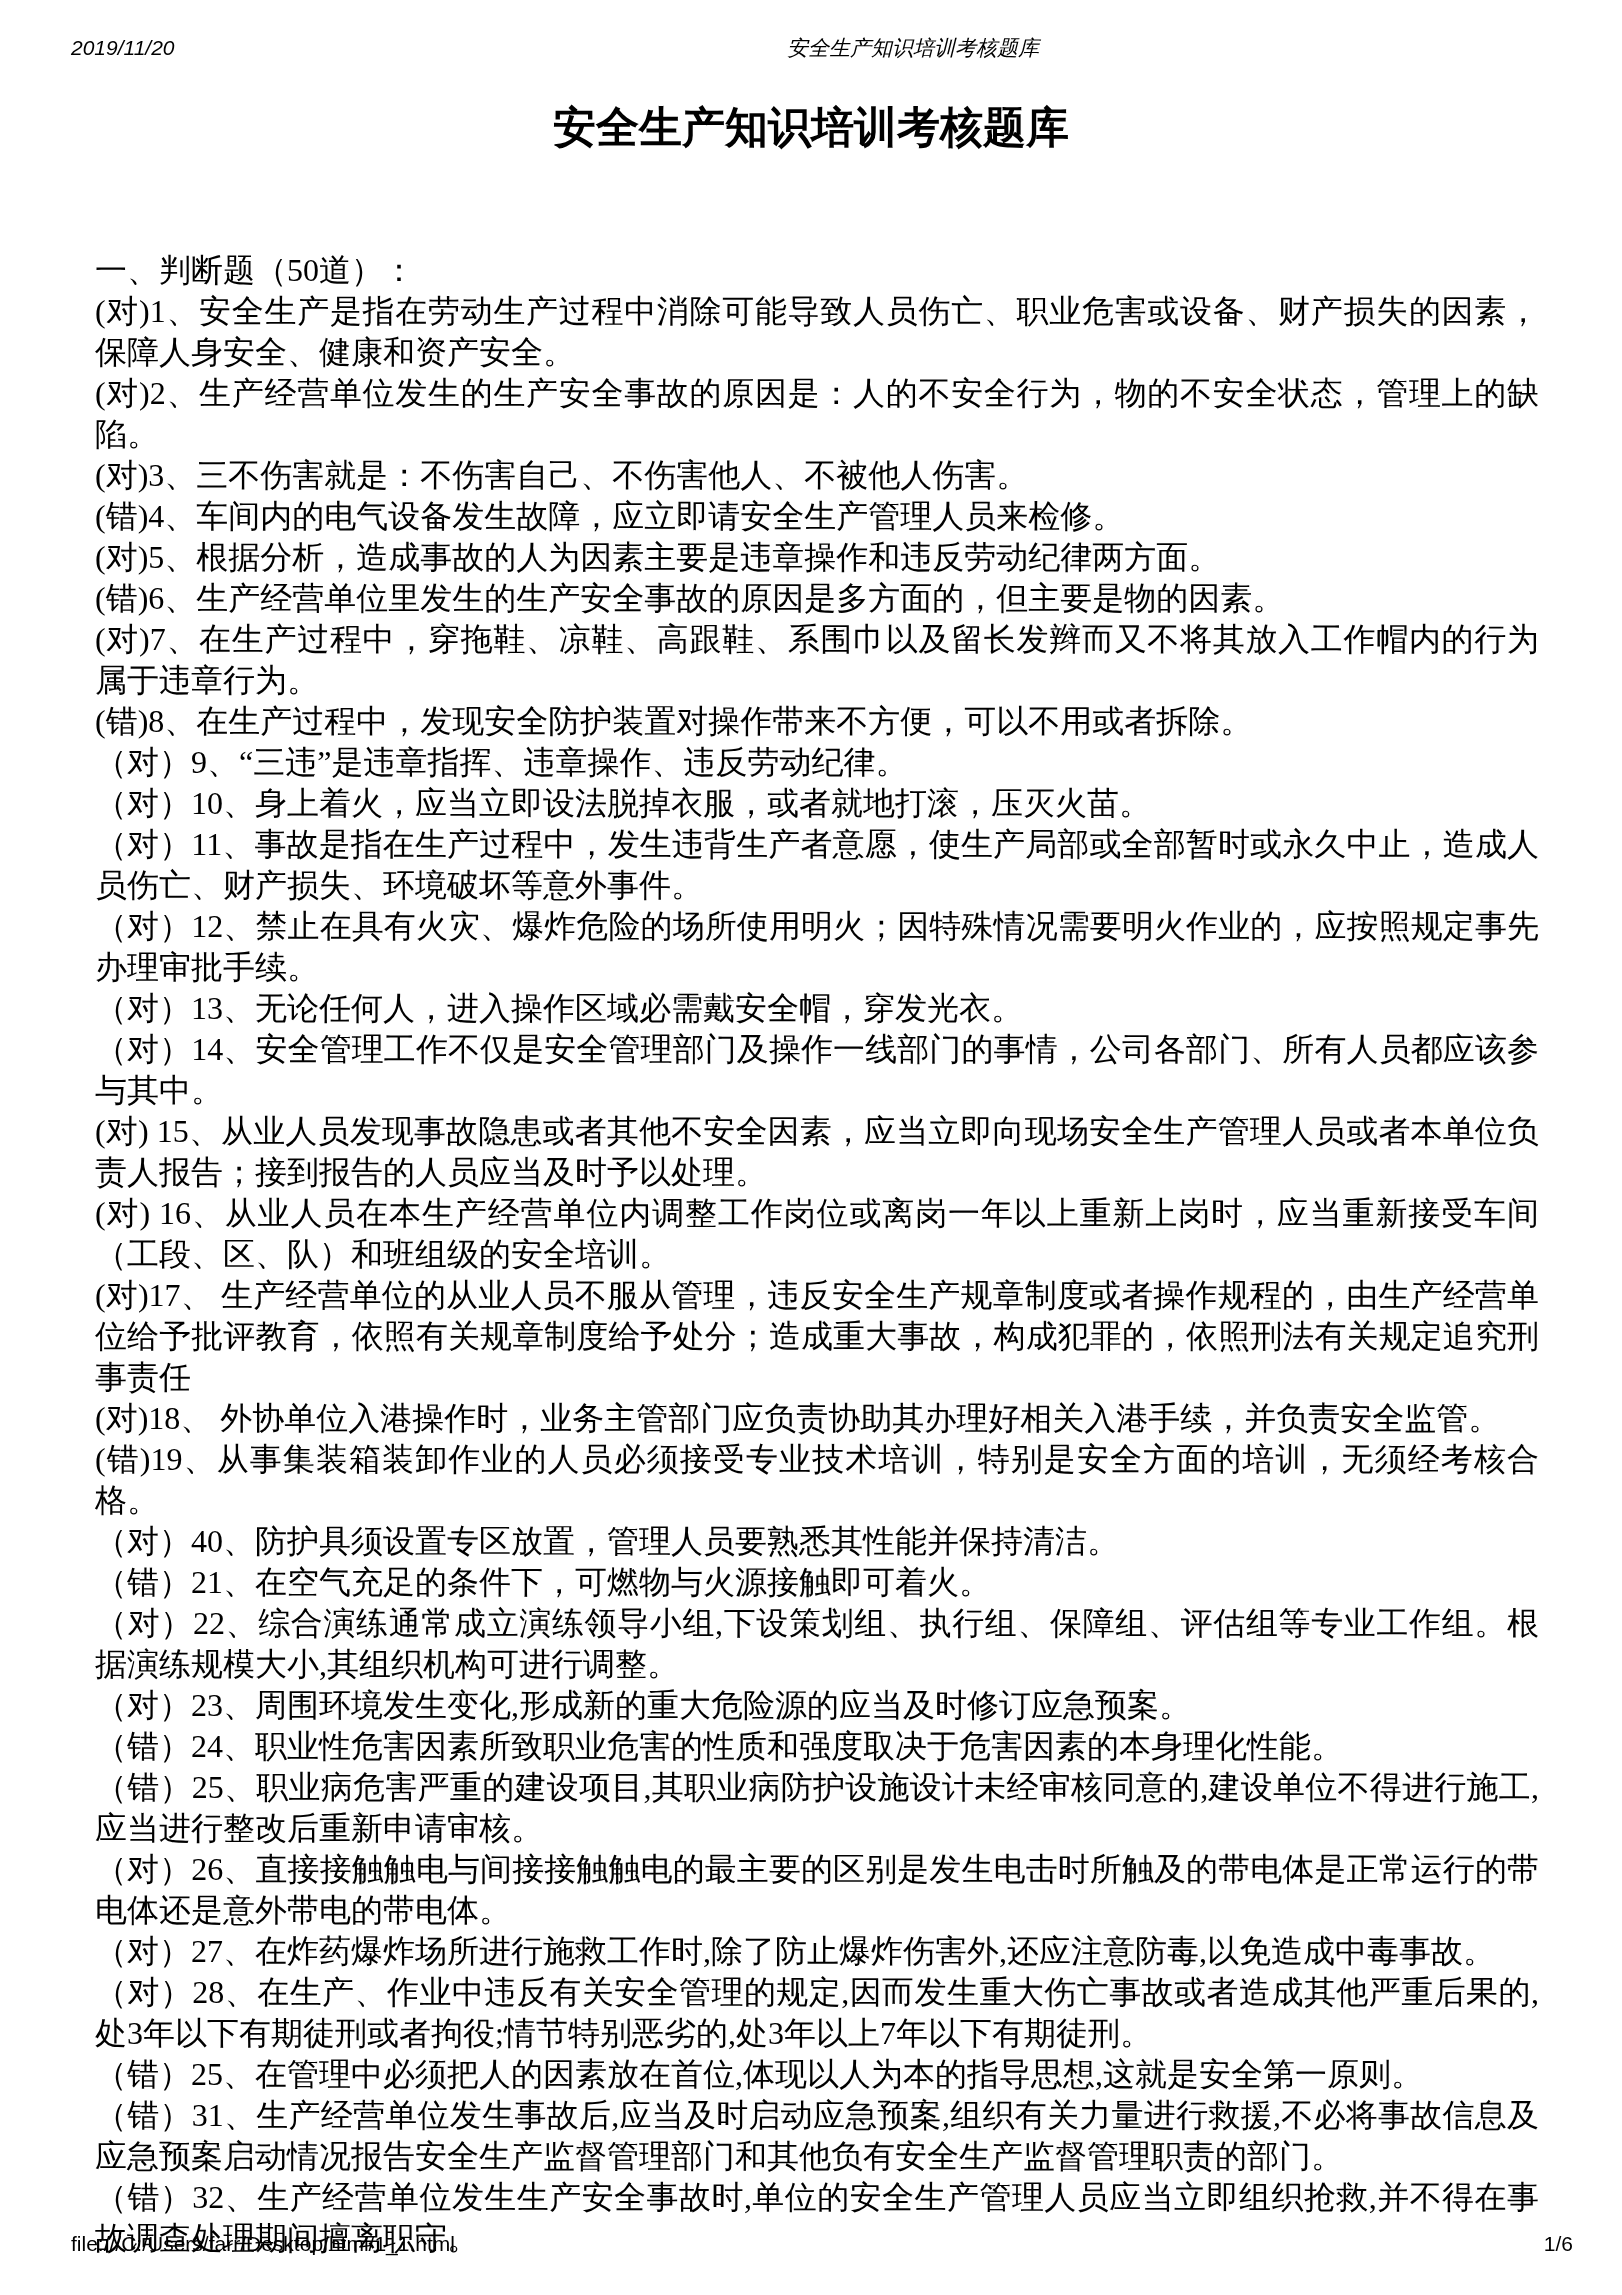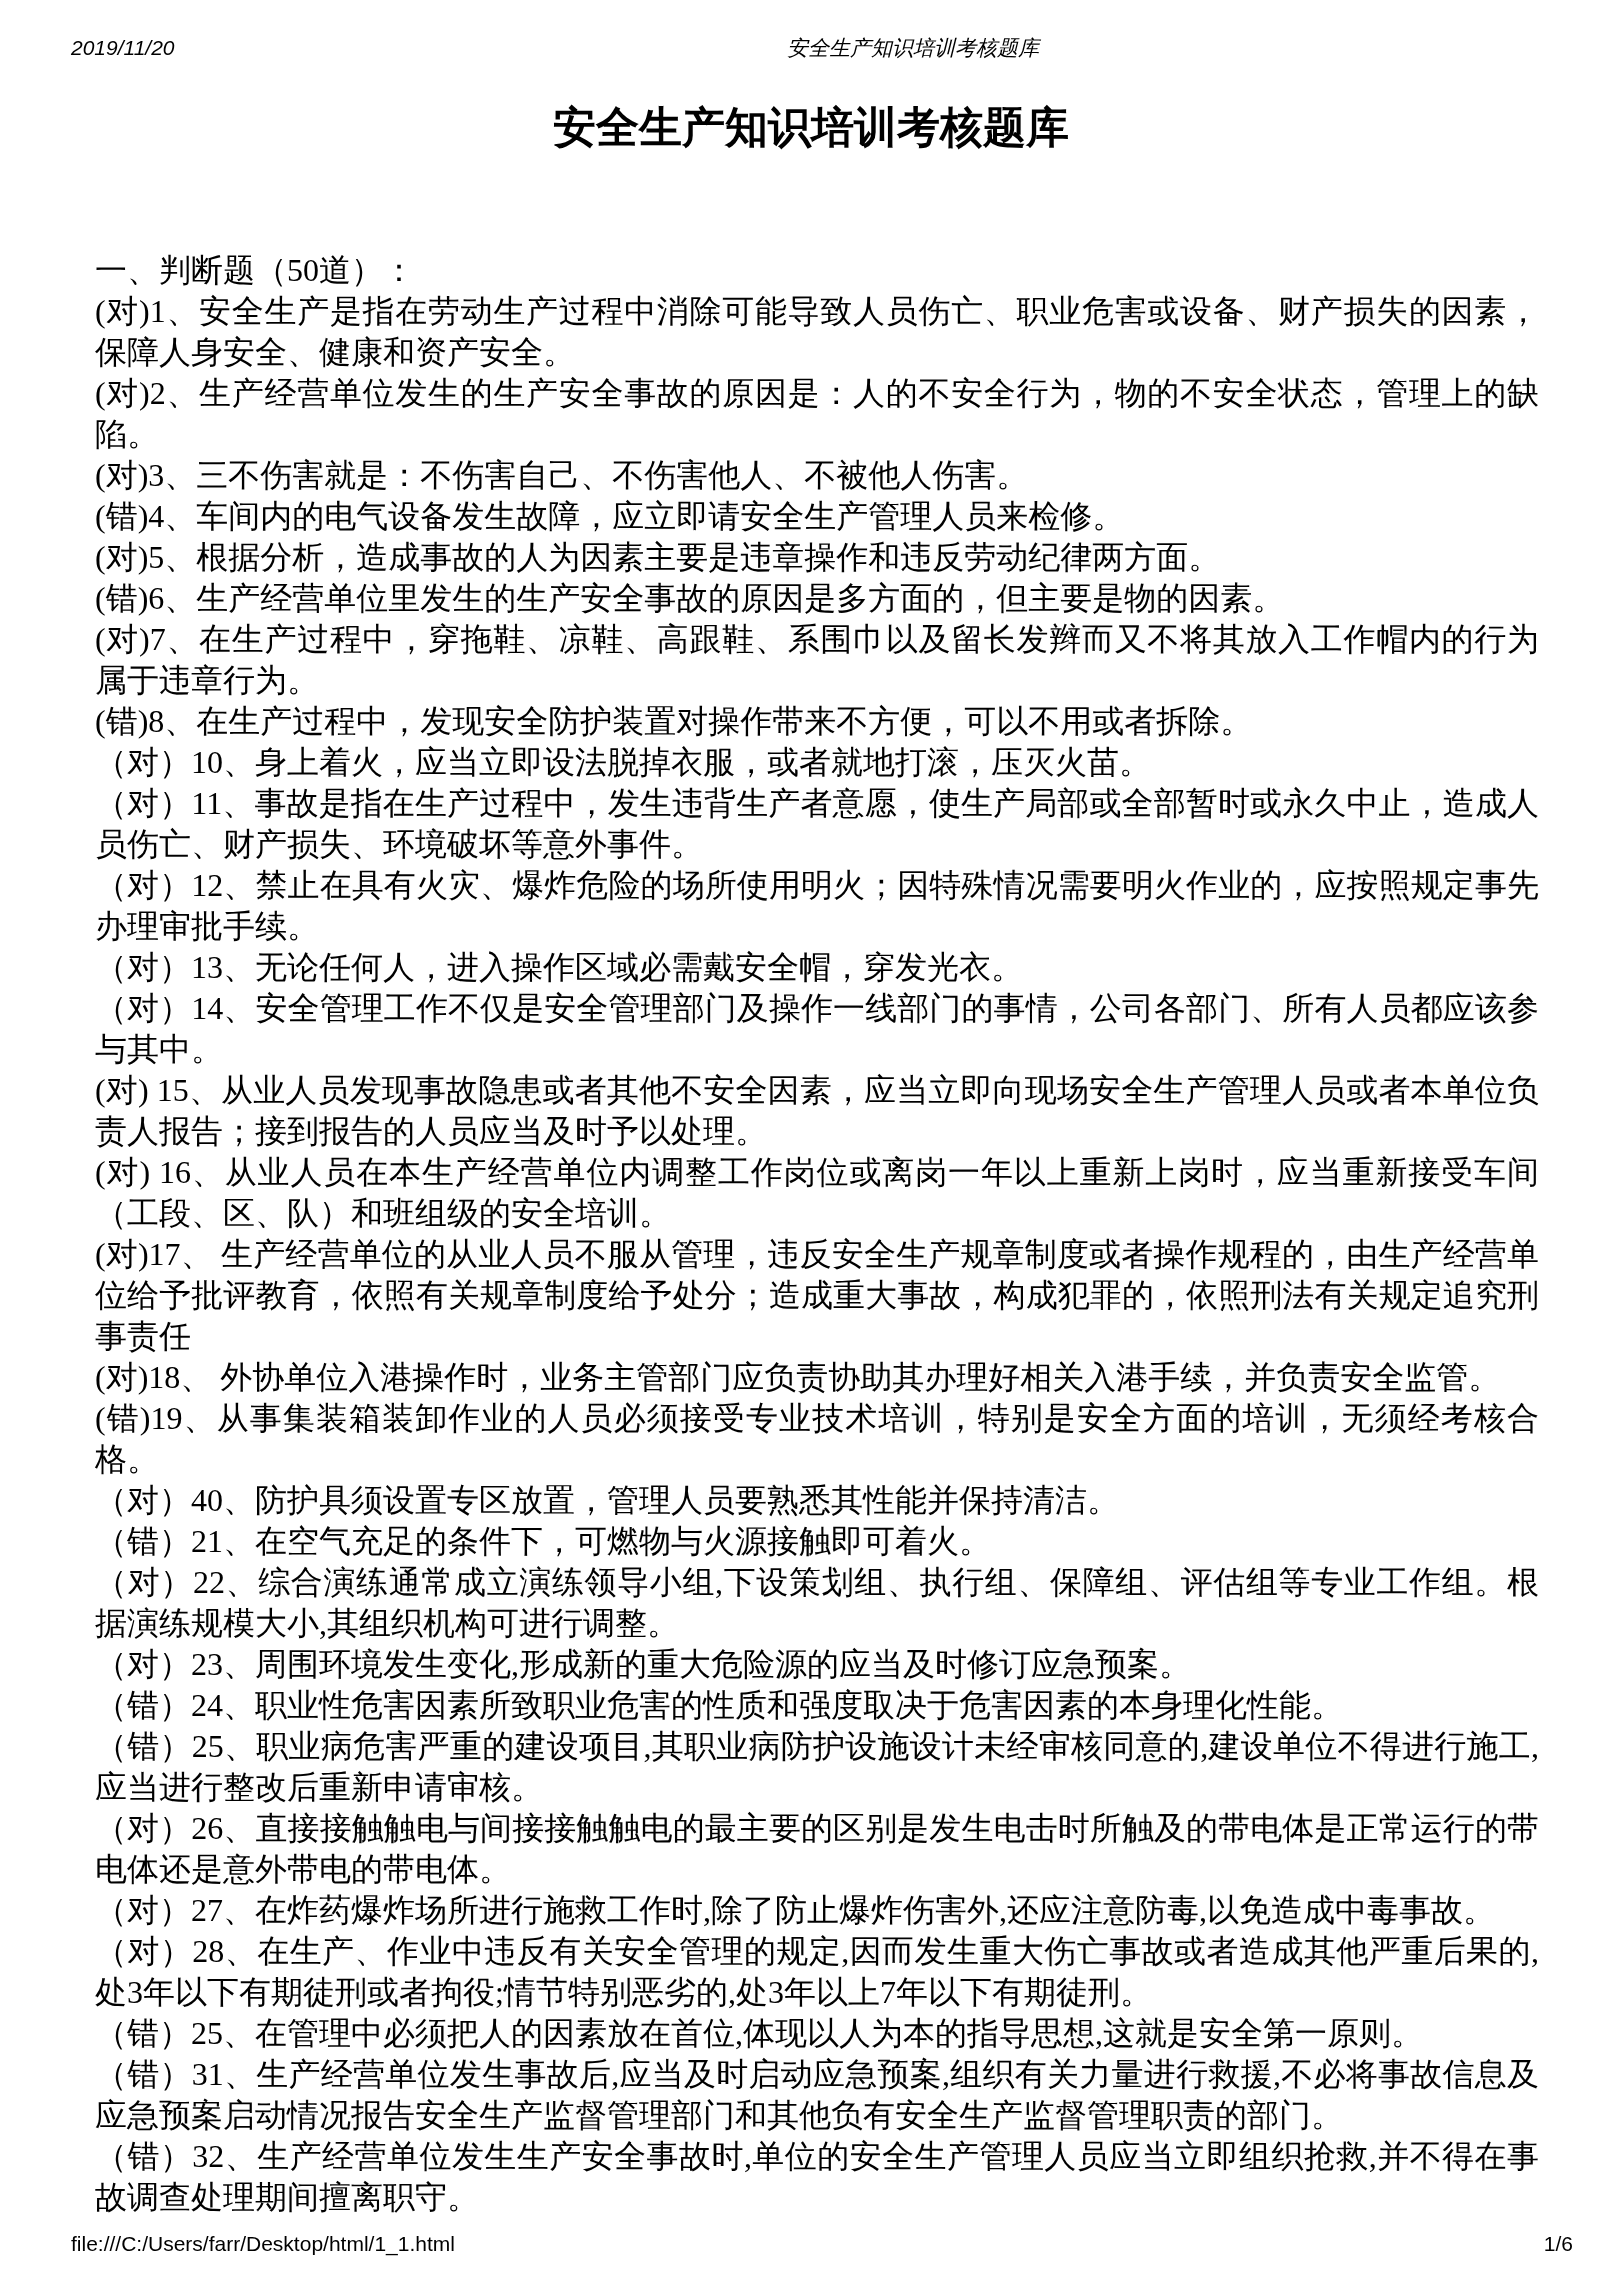--- a/index.html
+++ b/index.html
@@ -78,20 +78,21 @@
   <div class="content">
     <p>一、判断题（50道）：</p>
     <p>(对)1、安全生产是指在劳动生产过程中消除可能导致人员伤亡、职业危害或设备、财产损失的因素，保障人身安全、健康和资产安全。</p>
     <p>(对)2、生产经营单位发生的生产安全事故的原因是：人的不安全行为，物的不安全状态，管理上的缺陷。</p>
     <p>(对)3、三不伤害就是：不伤害自己、不伤害他人、不被他人伤害。</p>
     <p>(错)4、车间内的电气设备发生故障，应立即请安全生产管理人员来检修。</p>
     <p>(对)5、根据分析，造成事故的人为因素主要是违章操作和违反劳动纪律两方面。</p>
     <p>(错)6、生产经营单位里发生的生产安全事故的原因是多方面的，但主要是物的因素。</p>
     <p>(对)7、在生产过程中，穿拖鞋、凉鞋、高跟鞋、系围巾以及留长发辫而又不将其放入工作帽内的行为属于违章行为。</p>
     <p>(错)8、在生产过程中，发现安全防护装置对操作带来不方便，可以不用或者拆除。</p>
+    <p>（对）9、“三违”是违章指挥、违章操作、违反劳动纪律。</p>
     <p>（对）10、身上着火，应当立即设法脱掉衣服，或者就地打滚，压灭火苗。</p>
     <p>（对）11、事故是指在生产过程中，发生违背生产者意愿，使生产局部或全部暂时或永久中止，造成人员伤亡、财产损失、环境破坏等意外事件。</p>
     <p>（对）12、禁止在具有火灾、爆炸危险的场所使用明火；因特殊情况需要明火作业的，应按照规定事先办理审批手续。</p>
     <p>（对）13、无论任何人，进入操作区域必需戴安全帽，穿发光衣。</p>
     <p>（对）14、安全管理工作不仅是安全管理部门及操作一线部门的事情，公司各部门、所有人员都应该参与其中。</p>
     <p>(对) 15、从业人员发现事故隐患或者其他不安全因素，应当立即向现场安全生产管理人员或者本单位负责人报告；接到报告的人员应当及时予以处理。</p>
     <p>(对) 16、从业人员在本生产经营单位内调整工作岗位或离岗一年以上重新上岗时，应当重新接受车间（工段、区、队）和班组级的安全培训。</p>
     <p>(对)17、 生产经营单位的从业人员不服从管理，违反安全生产规章制度或者操作规程的，由生产经营单位给予批评教育，依照有关规章制度给予处分；造成重大事故，构成犯罪的，依照刑法有关规定追究刑事责任</p>
     <p>(对)18、 外协单位入港操作时，业务主管部门应负责协助其办理好相关入港手续，并负责安全监管。</p>
     <p>(错)19、从事集装箱装卸作业的人员必须接受专业技术培训，特别是安全方面的培训，无须经考核合格。</p>

